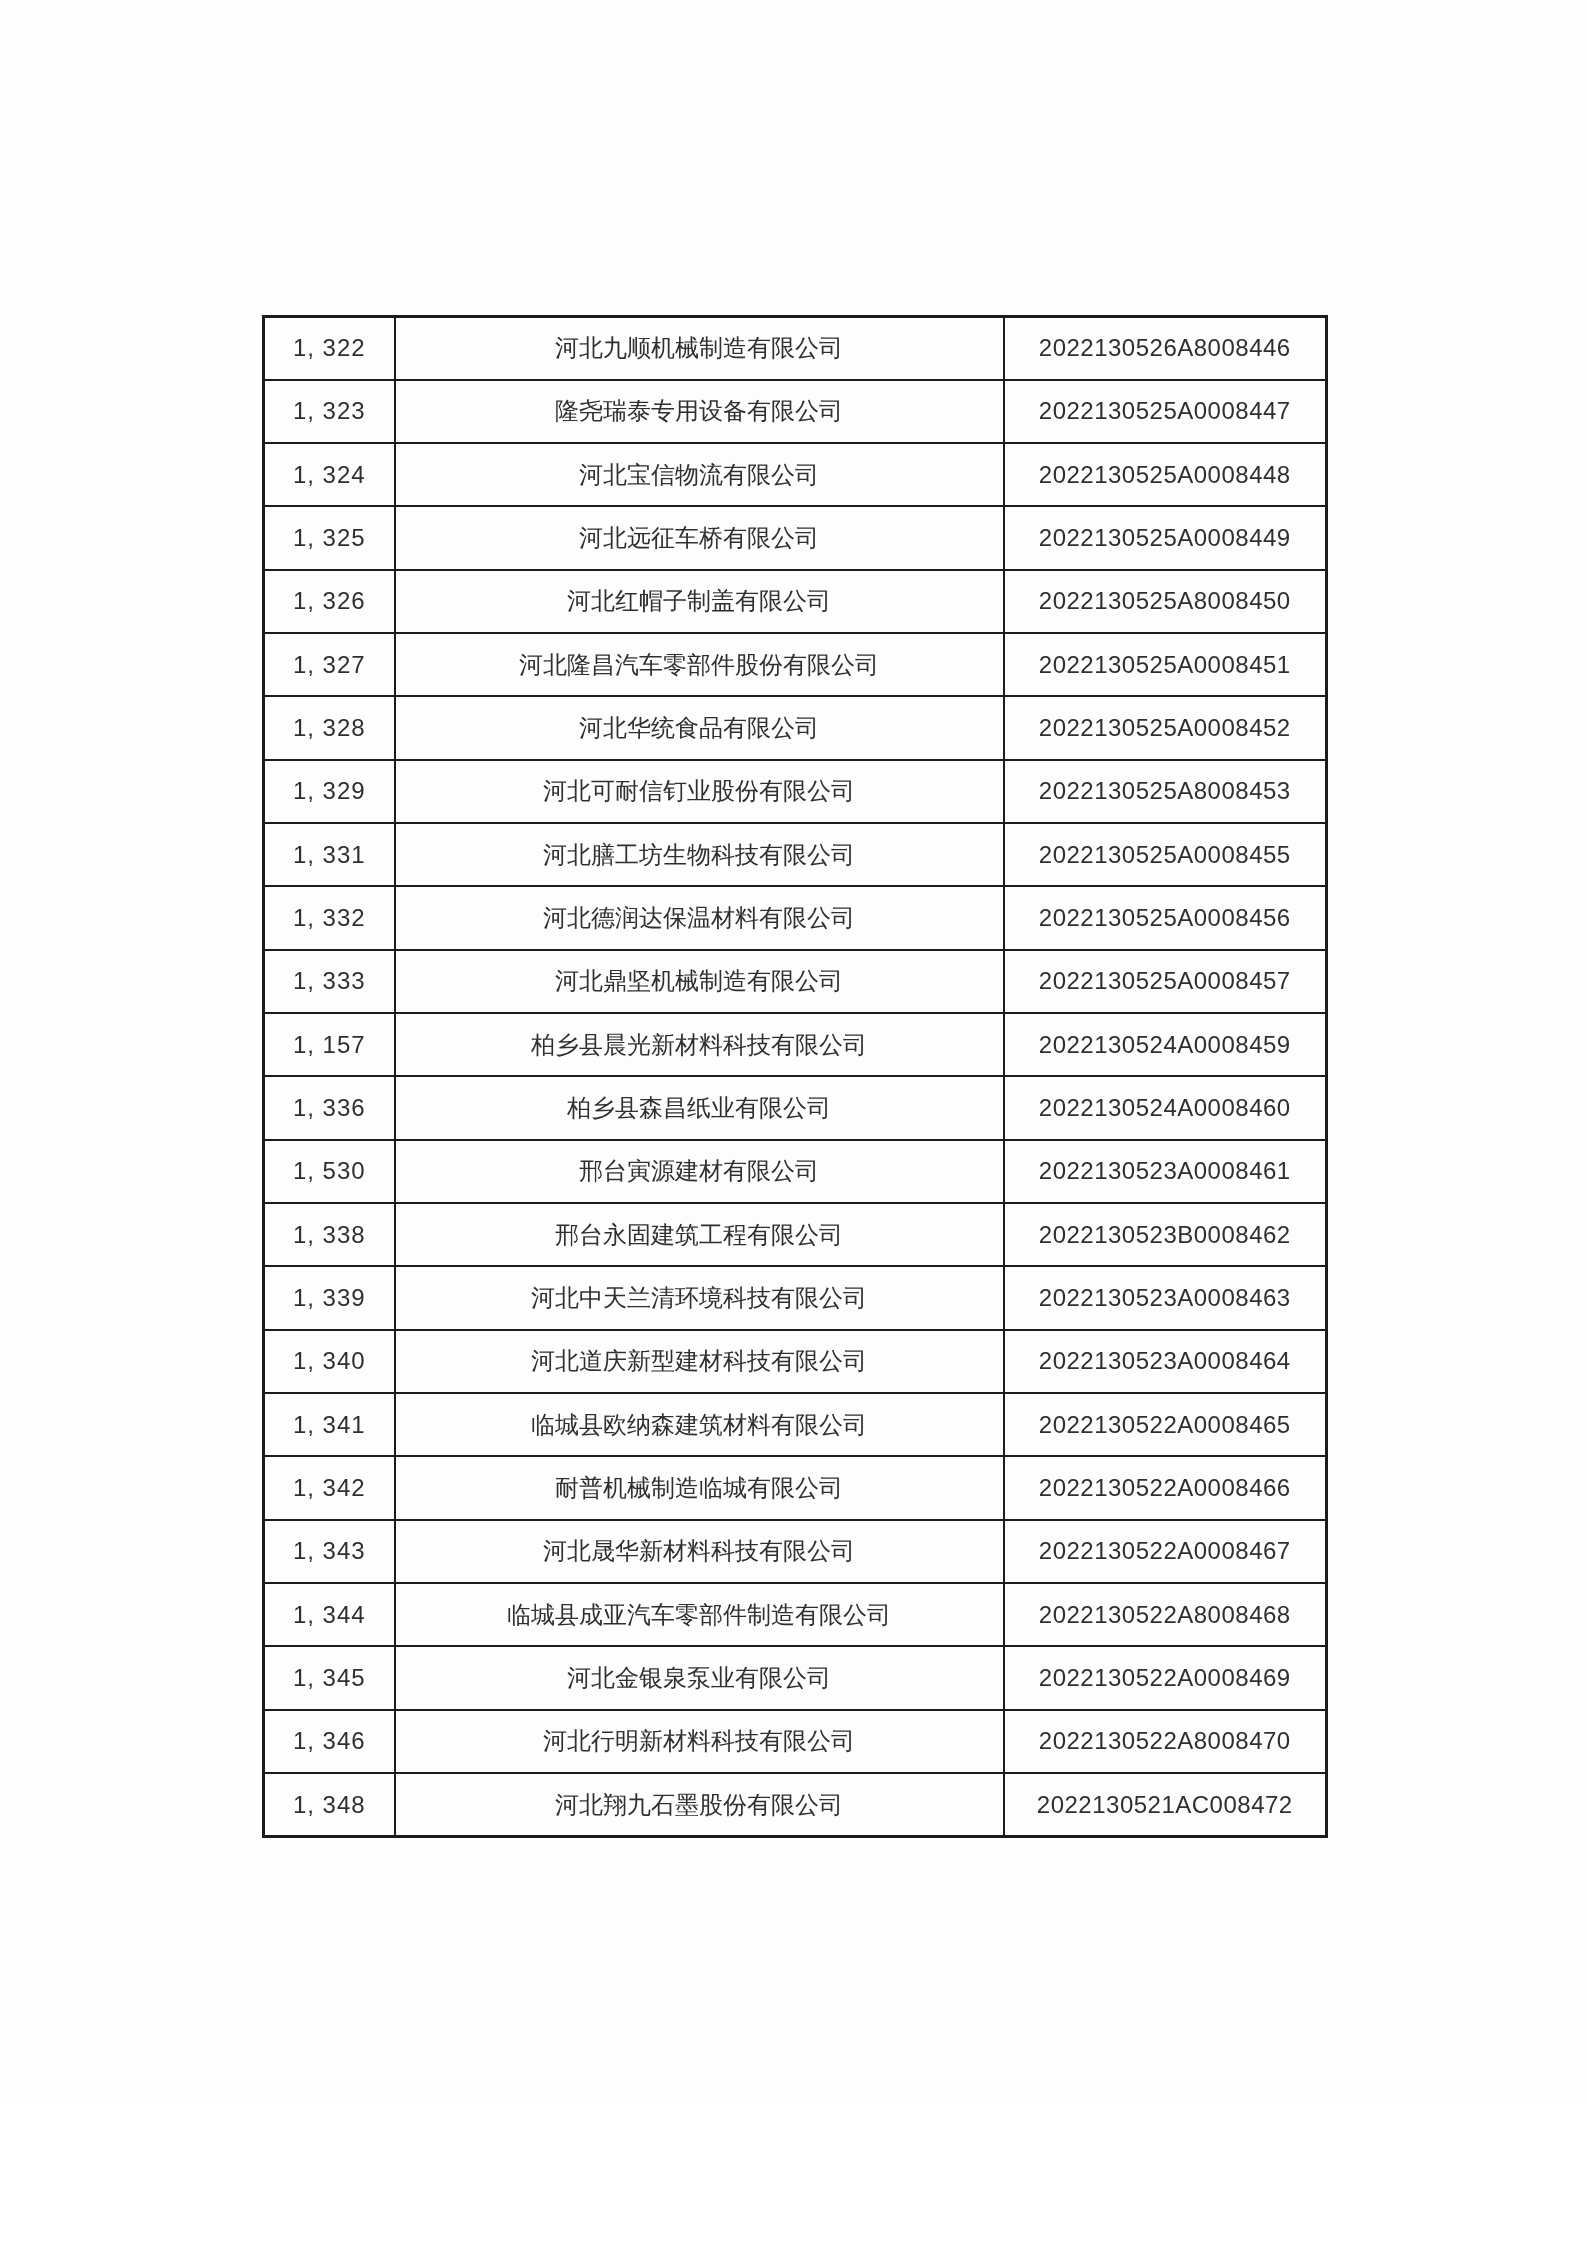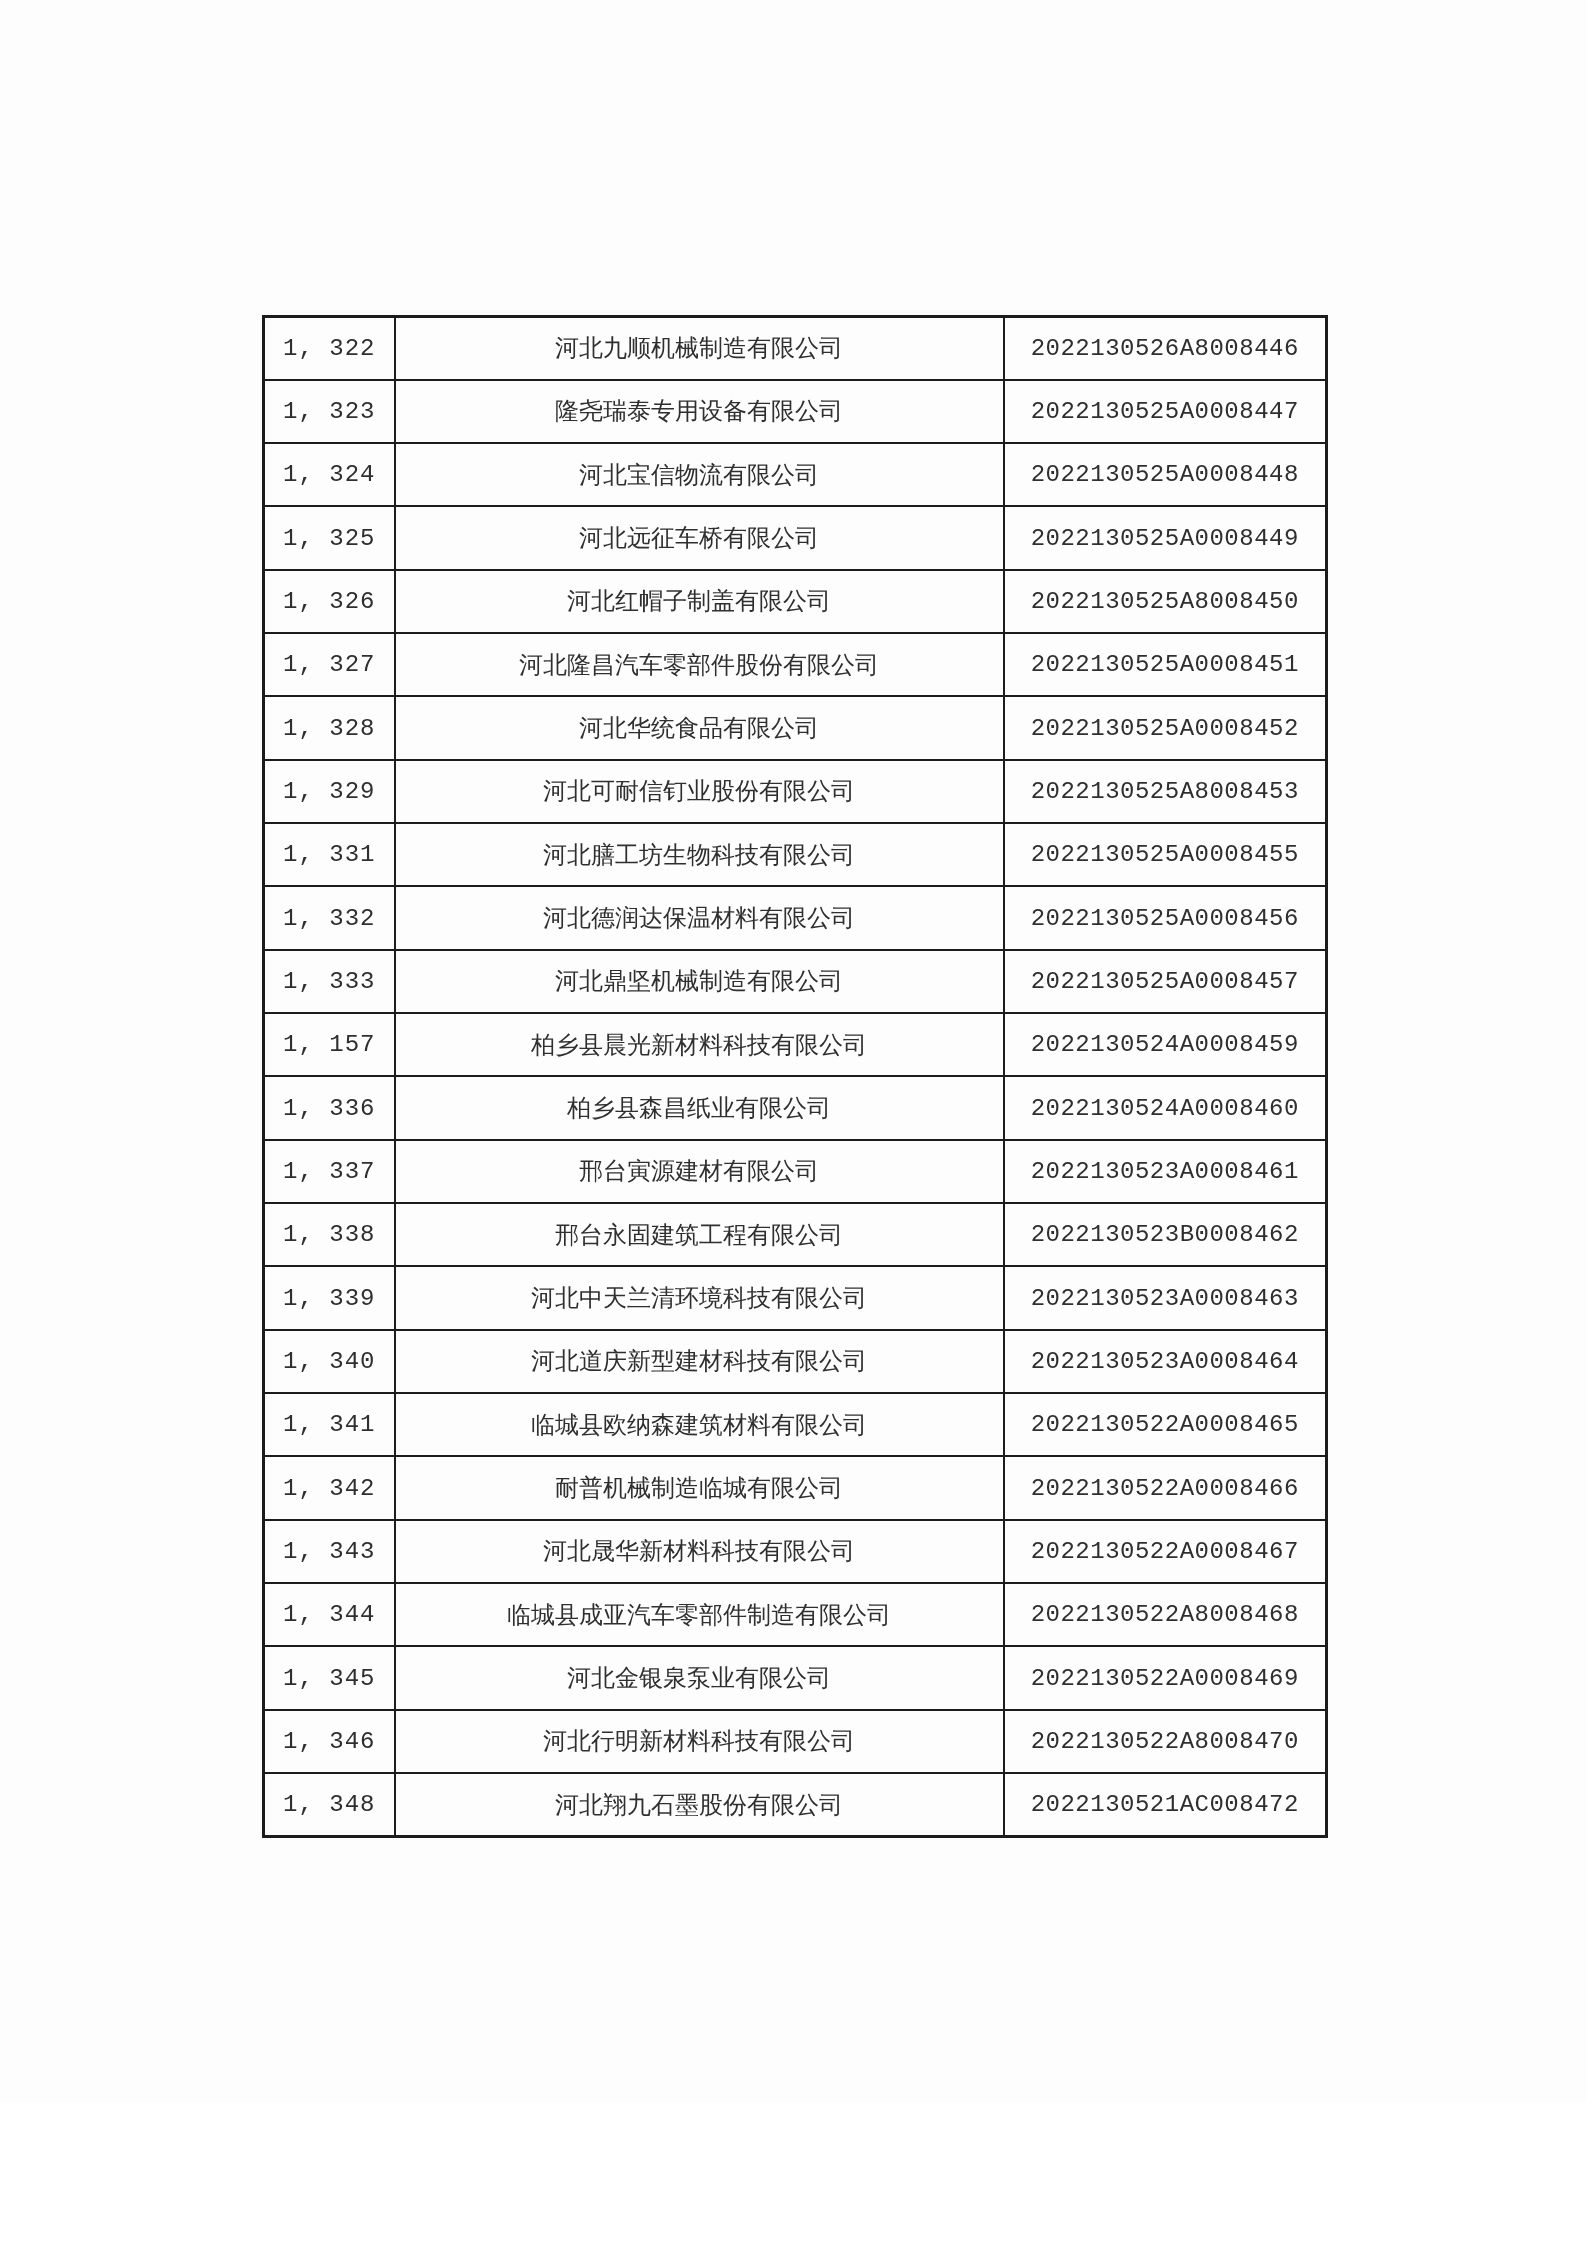--- a/index.html
+++ b/index.html
@@ -11,21 +11,21 @@
   html, body {
     margin: 0;
     padding: 0;
     background: #ffffff;
   }
   .page {
     position: relative;
     width: 1587px;
     height: 2103px;
     background: var(--paper);
-    font-family: Liberation Mono, monospace;
+    font-family: Liberation Sans, sans-serif;
     overflow: hidden;
   }
   table.company-table {
     position: absolute;
     left: 262px;
     top: 315px;
     width: 1063px;
     height: 1523px;
     border-collapse: collapse;
     table-layout: fixed;
@@ -116,21 +116,21 @@
           <td class="col-index">1, 157</td>
           <td class="col-name">柏乡县晨光新材料科技有限公司</td>
           <td class="col-code">2022130524A0008459</td>
         </tr>
         <tr>
           <td class="col-index">1, 336</td>
           <td class="col-name">柏乡县森昌纸业有限公司</td>
           <td class="col-code">2022130524A0008460</td>
         </tr>
         <tr>
-          <td class="col-index">1, 337</td>
+          <td class="col-index">1, 530</td>
           <td class="col-name">邢台寅源建材有限公司</td>
           <td class="col-code">2022130523A0008461</td>
         </tr>
         <tr>
           <td class="col-index">1, 338</td>
           <td class="col-name">邢台永固建筑工程有限公司</td>
           <td class="col-code">2022130523B0008462</td>
         </tr>
         <tr>
           <td class="col-index">1, 339</td>

